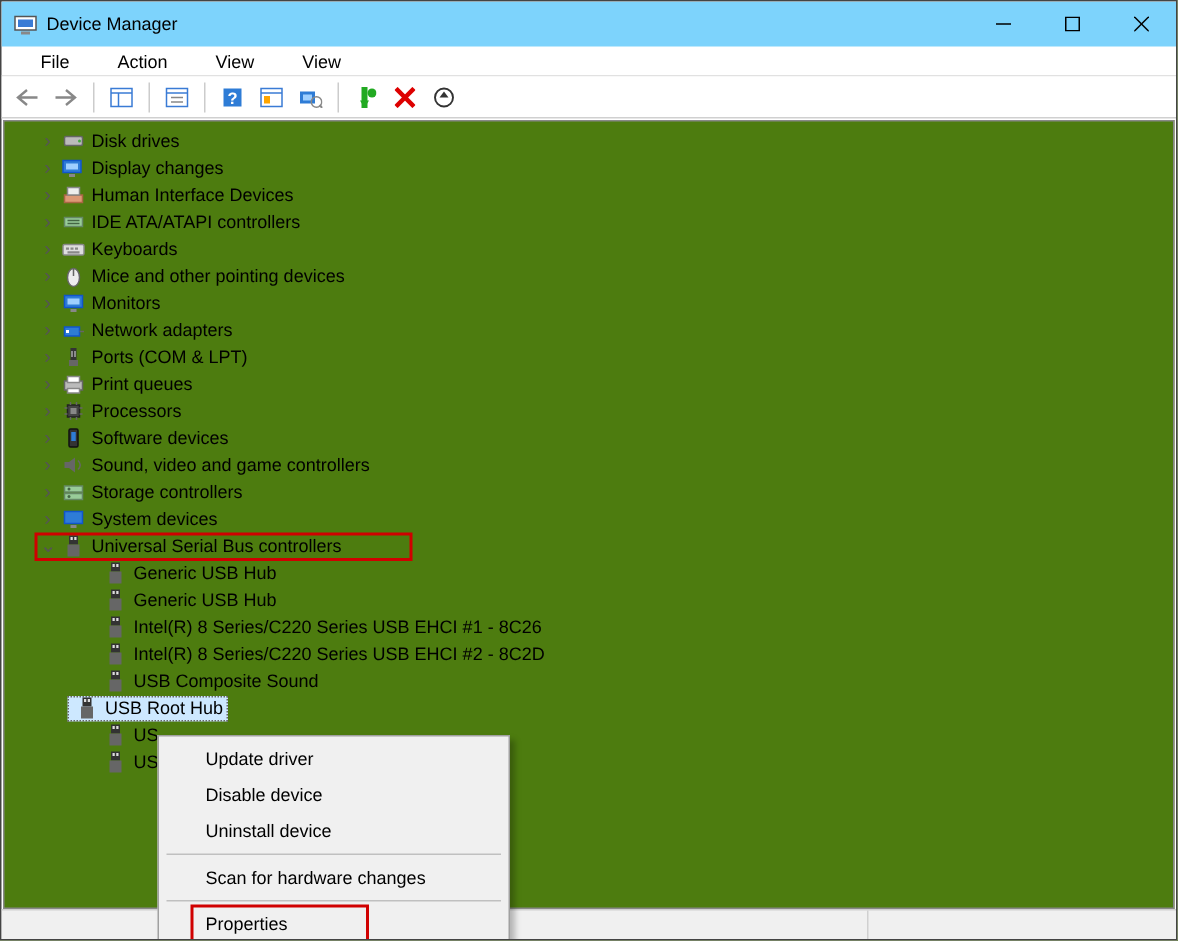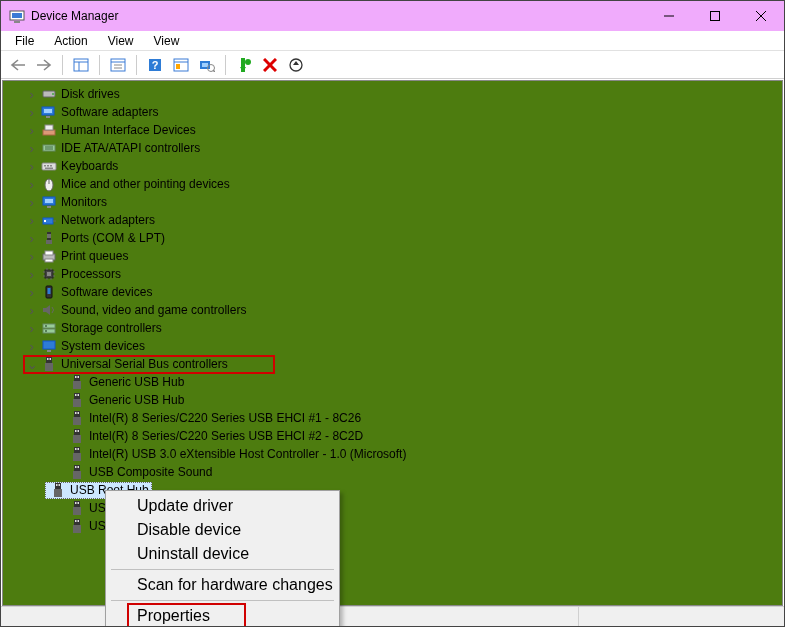--- a/index.html
+++ b/index.html
@@ -12,35 +12,35 @@
       border: 1px solid #444;
       position: relative;
       overflow: hidden;
     }
     
     .titlebar {
       height: 30px;
       display: flex;
       align-items: center;
       padding: 0 0 0 8px;
-      background: #f0abfc;
+      background: #7dd3fc;
     }
     .titlebar .app-icon { width: 16px; height: 16px; margin-right: 6px; display:flex;align-items:center;justify-content:center;}
     .titlebar .title { flex: 1; font-size: 12px; }
     .win-btn { width: 46px; height: 30px; display:flex; align-items:center; justify-content:center; }
     
     .menubar {
       height: 20px;
       display: flex;
       align-items: center;
       padding: 0 6px;
       gap: 4px;
       border-bottom: 1px solid #e1e1e1;
     }
-    .menubar .menuitem { padding: 2px 8px; }
+    .menubar .menuitem { padding: 2px 8px; margin-left: 12px; }
     
     .toolbar {
       height: 28px;
       display:flex;
       align-items:center;
       padding: 0 5px;
       gap: 2px;
       border-bottom: 1px solid #d0d0d0;
       background:#fff;
     }
@@ -120,21 +120,21 @@
       background:#f0f0f0;
       border: 1px solid #a0a0a0;
       box-shadow: 3px 3px 4px rgba(0,0,0,0.25);
       padding: 3px;
       z-index: 50;
     }
     .ctx .ci {
       height: 24px;
       display:flex; align-items:center;
       padding-left: 28px;
-      font-size:16px;
+      font-size:12px;
       position:relative;
     }
     .ctx .csep { height:1px; background:#c0c0c0; margin: 3px 2px; }
     .ctx .ci.bold { font-weight:400; }
     .ctx .highlight-prop {
       border:2px solid #d00000;
       position:absolute;
       left:18px; right:90px;
       top:-1px; bottom:-1px;
       pointer-events:none;
@@ -278,21 +278,21 @@
       </div>
       <div class="row">
         <span class="expander collapsed"></span>
         <span class="dev-icon">
           <svg width="16" height="16">
             <rect x="1" y="3" width="12" height="8" fill="#2e7cd6" stroke="#15c"></rect>
             <rect x="3" y="5" width="8" height="4" fill="#9ecfff"></rect>
             <rect x="5" y="12" width="4" height="2" fill="#888"></rect>
           </svg>
         </span>
-        <span class="label">Software adapters</span>
+        <span class="label">Display changes</span>
       </div>
       <div class="row">
         <span class="expander collapsed"></span>
         <span class="dev-icon">
           <svg width="16" height="16">
             <rect x="2" y="8" width="12" height="5" fill="#d97" stroke="#a64"></rect>
             <rect x="4" y="3" width="8" height="5" fill="#eee" stroke="#888"></rect>
           </svg>
         </span>
         <span class="label">Human Interface Devices</span>
@@ -485,31 +485,20 @@
       <div class="row child">
         <span class="dev-icon">
           <svg width="16" height="16">
             <rect x="5" y="1" width="6" height="6" fill="#333"></rect>
             <rect x="6" y="2" width="1.5" height="2" fill="#ddd"></rect>
             <rect x="8.5" y="2" width="1.5" height="2" fill="#ddd"></rect>
             <rect x="4" y="7" width="8" height="8" fill="#666"></rect>
           </svg>
         </span>
         <span class="label">Intel(R) 8 Series/C220 Series USB EHCI #2 - 8C2D</span>
-      </div>
-      <div class="row child">
-        <span class="dev-icon">
-          <svg width="16" height="16">
-            <rect x="5" y="1" width="6" height="6" fill="#333"></rect>
-            <rect x="6" y="2" width="1.5" height="2" fill="#ddd"></rect>
-            <rect x="8.5" y="2" width="1.5" height="2" fill="#ddd"></rect>
-            <rect x="4" y="7" width="8" height="8" fill="#666"></rect>
-          </svg>
-        </span>
-        <span class="label">Intel(R) USB 3.0 eXtensible Host Controller - 1.0 (Microsoft)</span>
       </div>
       <div class="row child">
         <span class="dev-icon">
           <svg width="16" height="16">
             <rect x="5" y="1" width="6" height="6" fill="#333"></rect>
             <rect x="6" y="2" width="1.5" height="2" fill="#ddd"></rect>
             <rect x="8.5" y="2" width="1.5" height="2" fill="#ddd"></rect>
             <rect x="4" y="7" width="8" height="8" fill="#666"></rect>
           </svg>
         </span>

